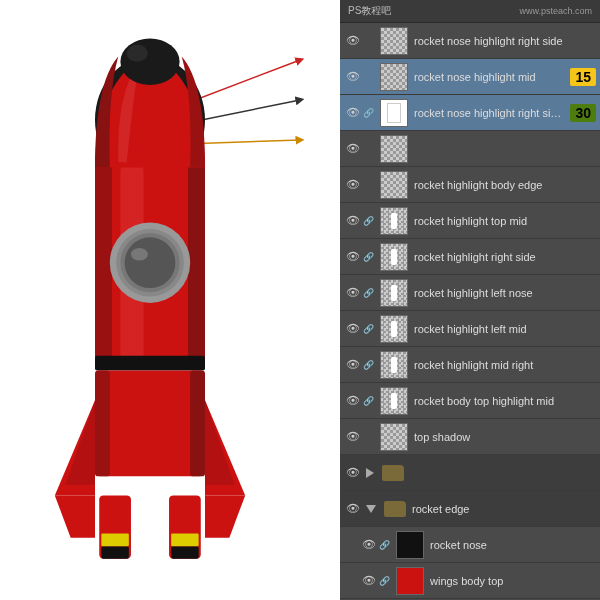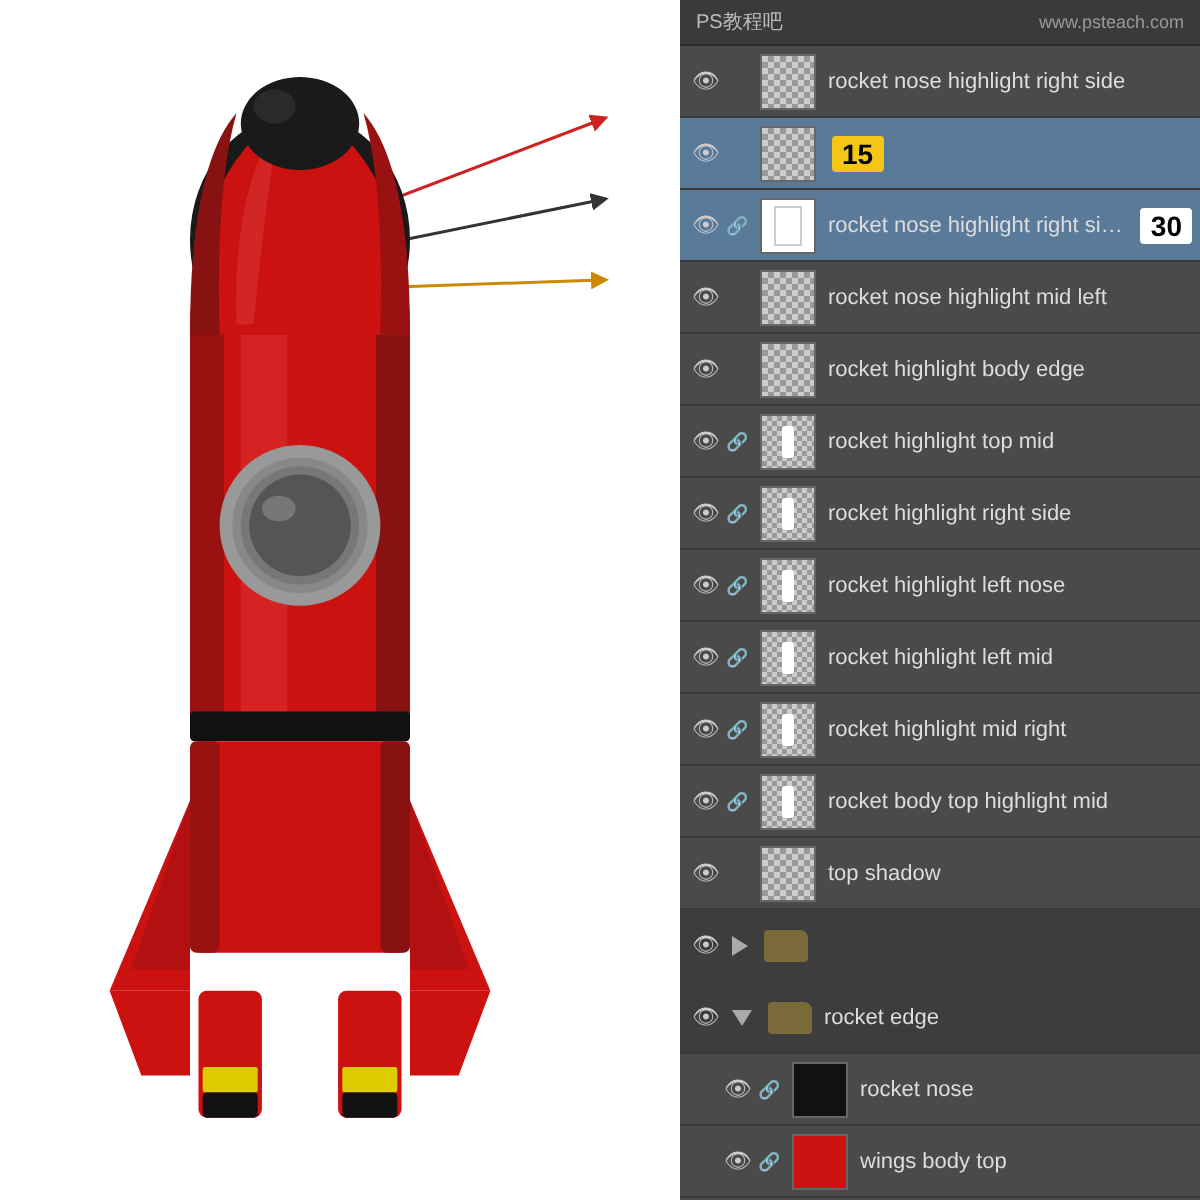--- a/index.html
+++ b/index.html
@@ -116,21 +116,21 @@
       margin-left: 4px;
       flex-shrink: 0;
     }
 
     .badge-yellow {
       background: #f5c518;
       color: #000;
     }
 
     .badge-orange {
-      background: #ffffff;
+      background: #4d7c0f;
       color: #000;
     }
 
     .triangle {
       width: 0;
       height: 0;
       border-top: 5px solid transparent;
       border-bottom: 5px solid transparent;
       border-left: 8px solid #aaa;
       margin-right: 4px;
@@ -251,36 +251,36 @@
   <div class="layer-row" style="padding-left: 4px;">
         <div class="eye-icon" style="font-size: 11px;">👁</div>
         <div class="link-icon"></div>
         <div class="layer-thumb" style="background: repeating-conic-gradient(rgb(153, 153, 153) 0%, rgb(153, 153, 153) 25%, rgb(204, 204, 204) 0%, rgb(204, 204, 204) 50%) 0px 0px / 6px 6px;"></div>
         <div class="layer-name">rocket nose highlight right side</div>
       </div>
       <div class="layer-row highlighted" style="padding-left: 4px;">
         <div class="eye-icon" style="font-size: 11px;">👁</div>
         <div class="link-icon"></div>
         <div class="layer-thumb" style="background: repeating-conic-gradient(rgb(153, 153, 153) 0%, rgb(153, 153, 153) 25%, rgb(204, 204, 204) 0%, rgb(204, 204, 204) 50%) 0px 0px / 6px 6px;"></div>
+        <div class="layer-name">rocket nose highlight mid</div>
         <span class="badge badge-yellow">15</span>
       </div>
       <div class="layer-row highlighted" style="padding-left: 4px;">
         <div class="eye-icon" style="font-size: 11px;">👁</div>
         <div class="link-icon" style="font-size: 9px;">🔗</div>
         <div class="layer-thumb" style="background: white;">
           <div style="width: 14px; height: 20px; background: white; border: 1px solid rgb(204, 204, 204); position: absolute;"></div>
         </div>
         <div class="layer-name">rocket nose highlight right side dn</div>
         <span class="badge badge-orange">30</span>
       </div>
       <div class="layer-row" style="padding-left: 4px;">
         <div class="eye-icon" style="font-size: 11px;">👁</div>
         <div class="link-icon"></div>
         <div class="layer-thumb" style="background: repeating-conic-gradient(rgb(153, 153, 153) 0%, rgb(153, 153, 153) 25%, rgb(204, 204, 204) 0%, rgb(204, 204, 204) 50%) 0px 0px / 6px 6px;"></div>
-        <div class="layer-name">rocket nose highlight mid left</div>
       </div>
       <div class="layer-row" style="padding-left: 4px;">
         <div class="eye-icon" style="font-size: 11px;">👁</div>
         <div class="link-icon"></div>
         <div class="layer-thumb" style="background: repeating-conic-gradient(rgb(153, 153, 153) 0%, rgb(153, 153, 153) 25%, rgb(204, 204, 204) 0%, rgb(204, 204, 204) 50%) 0px 0px / 6px 6px;"></div>
         <div class="layer-name">rocket highlight body edge</div>
       </div>
       <div class="layer-row" style="padding-left: 4px;">
         <div class="eye-icon" style="font-size: 11px;">👁</div>
         <div class="link-icon" style="font-size: 9px;">🔗</div>

